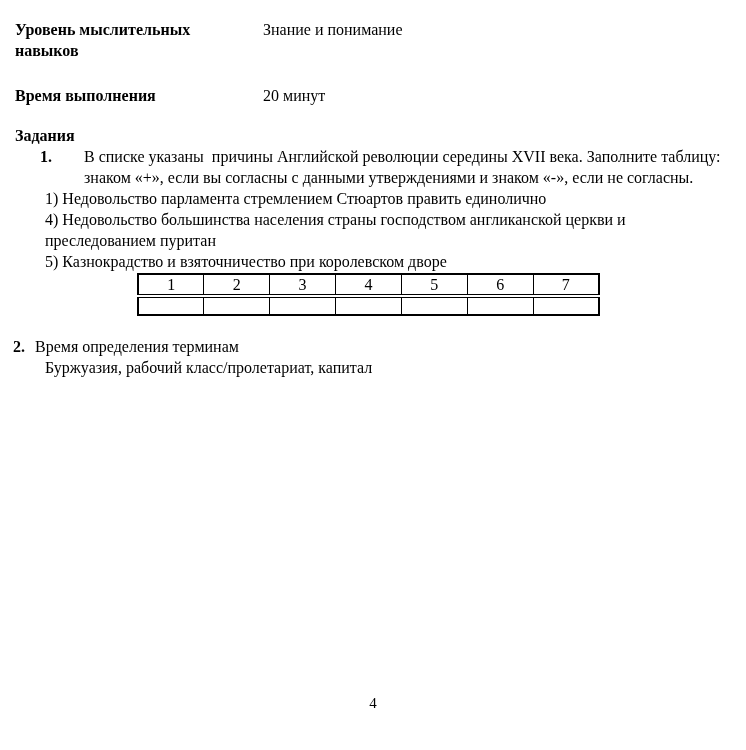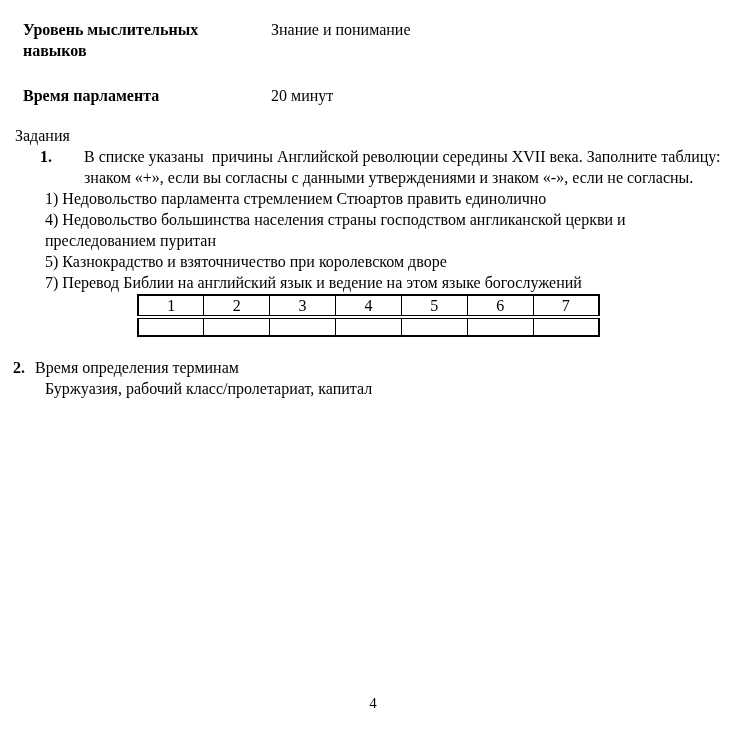--- a/index.html
+++ b/index.html
@@ -14,30 +14,30 @@
     line-height: 21px;
   }
   .page {
     position: relative;
     width: 746px;
     height: 750px;
     padding: 19px 16px 0 15px;
     overflow: hidden;
     background: #ffffff;
   }
-  .meta-row { display: flex; margin-left: 8px; }
+  .meta-row { display: flex; }
   .meta-row + .meta-row { margin-top: 24px; }
   .meta-label {
     font-weight: bold;
     width: 248px;
     padding-right: 36px;
     flex: none;
   }
   .meta-value { flex: 1; }
-  .tasks-header { font-weight: normal; margin-top: 19px; }
+  .tasks-header { font-weight: bold; margin-top: 19px; }
   .task1 { display: flex; margin-left: 25px; }
   .task1-num { font-weight: bold; width: 28px; flex: none; }
   .task1-text { flex: 1; white-space: pre-wrap; margin-left: 16px; }
   .statements { margin-left: 30px; }
   .answers-table {
     border-collapse: collapse;
     table-layout: fixed;
     width: 463px;
     margin-left: 122px;
     margin-top: 1px;
@@ -75,37 +75,36 @@
 <body>
 
 <div class="page">
 
   <div class="meta-section">
     <div class="meta-row">
       <div class="meta-label">Уровень мыслительных навыков</div>
       <div class="meta-value">Знание и понимание</div>
     </div>
     <div class="meta-row">
-      <div class="meta-label">Время парламента</div>
+      <div class="meta-label">Время выполнения</div>
       <div class="meta-value">20 минут</div>
     </div>
   </div>
 
   <div class="tasks-header">Задания</div>
 
   <div class="task1">
     <div class="task1-num">1.</div>
     <div class="task1-text">В списке указаны  причины Английской революции середины XVII века. Заполните таблицу: знаком «+», если вы согласны с данными утверждениями и знаком «-», если не согласны.</div>
   </div>
 
   <div class="statements">
     <div class="statement">1) Недовольство парламента стремлением Стюартов править единолично</div>
     <div class="statement">4) Недовольство большинства населения страны господством англиканской церкви и преследованием пуритан</div>
     <div class="statement">5) Казнокрадство и взяточничество при королевском дворе</div>
-    <div class="statement">7) Перевод Библии на английский язык и ведение на этом языке богослужений</div>
   </div>
 
   <table class="answers-table">
     <thead>
       <tr>
         <th>1</th>
         <th>2</th>
         <th>3</th>
         <th>4</th>
         <th>5</th>

